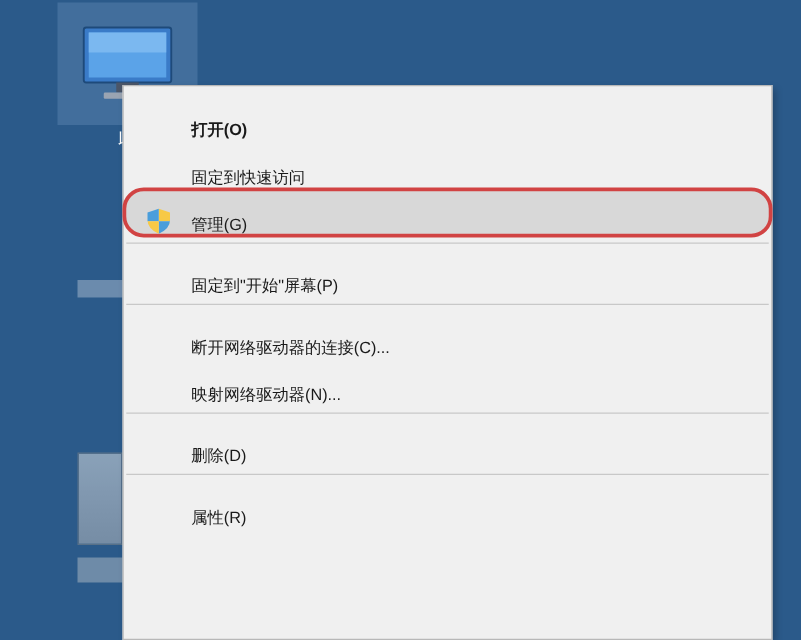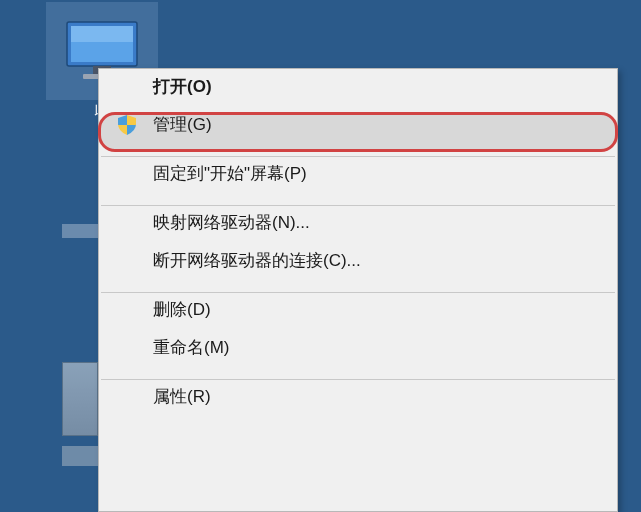--- a/index.html
+++ b/index.html
@@ -48,23 +48,23 @@
       height: 444px;
       background: #f0f0f0;
       border: 1px solid #b8b8b8;
       box-shadow: 3px 3px 6px rgba(0,0,0,0.25);
       padding-top: 6px;
       padding-bottom: 6px;
     }
     .menu-item {
       height: 38px;
       display: flex;
-      align-items: flex-start;
+      align-items: flex-end;
       padding-left: 54px;
-      font-size: 17px;
+      font-size: 13px;
       color: #1a1a1a;
       position: relative;
     }
     .menu-item.bold {
       font-weight: 700;
     }
     .menu-item.highlighted {
       background: #d8d8d8;
     }
     .menu-item.with-highlight-box {
@@ -132,20 +132,23 @@
 <div class="partial-icon3"></div>
 <div class="partial-icon"></div>
 <div class="partial-icon2"></div>
 
 <div class="context-menu">
 
   <div class="menu-item bold">
     <span>打开(O)</span>
   </div>
 
+  <div class="menu-item">
+    <span>固定到快速访问</span>
+  </div>
 
   <div class="menu-item highlighted with-highlight-box">
     <span class="shield-icon">
       <svg width="22" height="22" viewBox="0 0 22 22">
         <path d="M11 1 L20 4 L20 10 Q20 17 11 21 Q2 17 2 10 L2 4 Z" fill="none"></path>
         <path d="M11 1 L20 4 L20 11 L11 11 Z" fill="#f7c945"></path>
         <path d="M11 1 L2 4 L2 11 L11 11 Z" fill="#4a9edb"></path>
         <path d="M11 11 L20 11 L20 10 Q20 17 11 21 Z" fill="#4a9edb"></path>
         <path d="M11 11 L2 11 L2 10 Q2 17 11 21 Z" fill="#f7c945"></path>
       </svg>
@@ -155,37 +158,34 @@
 
   <div class="menu-separator"></div>
 
   <div class="menu-item">
     <span>固定到"开始"屏幕(P)</span>
   </div>
 
   <div class="menu-separator"></div>
 
   <div class="menu-item">
-    <span>映射网络驱动器(N)...</span>
+    <span>断开网络驱动器的连接(C)...</span>
   </div>
 
   <div class="menu-item">
-    <span>断开网络驱动器的连接(C)...</span>
+    <span>映射网络驱动器(N)...</span>
   </div>
 
   <div class="menu-separator"></div>
 
 
   <div class="menu-item">
     <span>删除(D)</span>
   </div>
 
-  <div class="menu-item">
-    <span>重命名(M)</span>
-  </div>
 
   <div class="menu-separator"></div>
 
   <div class="menu-item">
     <span>属性(R)</span>
   </div>
 
 </div>
 
 </body></html>

